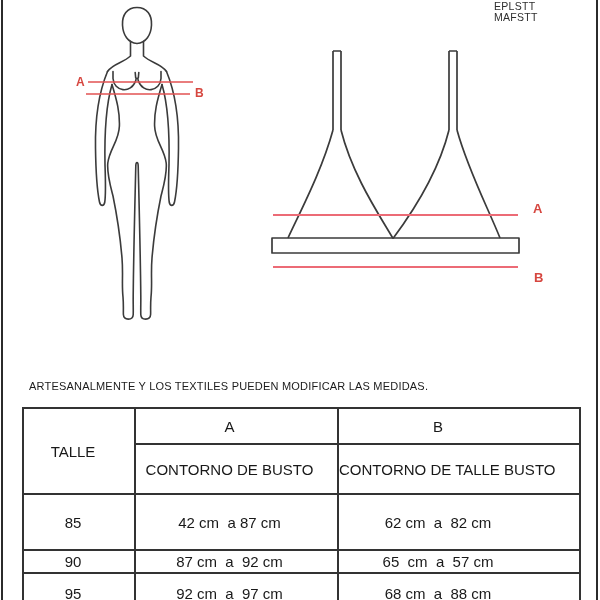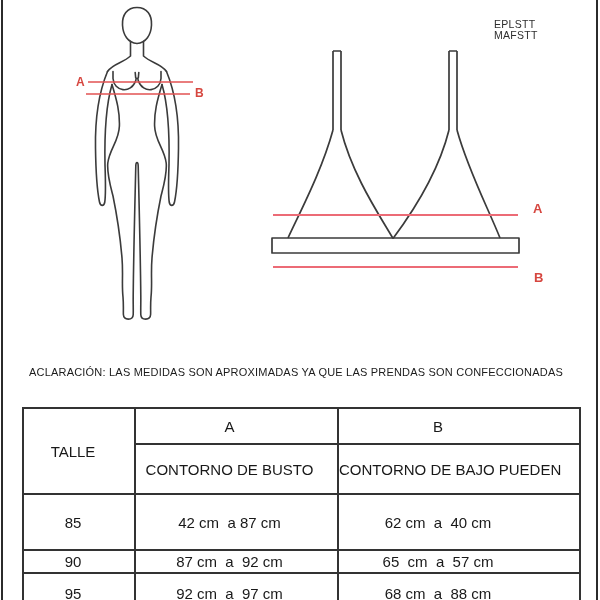--- a/index.html
+++ b/index.html
@@ -4,21 +4,21 @@
 <style>
   html,body{margin:0;padding:0;background:#ffffff;}
   #canvas{
     position:relative;width:600px;height:600px;background:#ffffff;
     overflow:hidden;font-family:"Liberation Sans",sans-serif;color:#1e1e1e;
   }
   .edge{position:absolute;top:0;bottom:0;width:2px;background:#2b2b2b;}
   #edge-left{left:1px;}
   #edge-right{left:596px;}
   #codes{
-    position:absolute;left:494px;top:19px;font-size:10.5px;line-height:11px;
+    position:absolute;left:494px;top:1px;font-size:10.5px;line-height:11px;
     color:#2e2e2e;letter-spacing:0.3px;white-space:pre;
   }
   #art{position:absolute;left:0;top:0;}
   .red-label{
     position:absolute;color:#d6463f;font-weight:bold;line-height:1;
   }
   #body-label-a{left:76px;top:76px;font-size:12px;}
   #body-label-b{left:195px;top:87px;font-size:12px;}
   #bra-label-a{left:533px;top:202px;font-size:13px;}
   #bra-label-b{left:534px;top:271px;font-size:13px;}
@@ -105,42 +105,42 @@
       <path d="M273,215 L518,215"></path>
       <path d="M273,267 L518,267"></path>
     </g>
   </svg>
 
   <span id="body-label-a" class="red-label">A</span>
   <span id="body-label-b" class="red-label">B</span>
   <span id="bra-label-a" class="red-label">A</span>
   <span id="bra-label-b" class="red-label">B</span>
 
-  <div id="disclaimer"><span>ACLARACIÓN: LAS MEDIDAS SON APROXIMADAS YA QUE LAS PRENDAS SON CONFECCIONADAS</span><br></div>
+  <div id="disclaimer"><br><span>ARTESANALMENTE Y LOS TEXTILES PUEDEN MODIFICAR LAS MEDIDAS.</span></div>
 
   <table id="size-table">
     <colgroup>
       <col style="width:112px">
         <col style="width:203px">
         <col style="width:242px">
     </colgroup>
     <tbody>
       <tr class="h1">
         <td class="col-talle" rowspan="2">TALLE</td>
         <td class="col-a">A</td>
         <td class="col-b">B</td>
       </tr>
       <tr class="h2">
         <td class="col-a">CONTORNO DE BUSTO</td>
-        <td class="col-b">CONTORNO DE BAJO PUEDEN</td>
+        <td class="col-b">CONTORNO DE TALLE BUSTO</td>
       </tr>
       <tr class="r1">
         <td class="col-talle">85</td>
         <td class="col-a">42 cm  a 87 cm</td>
-        <td class="col-b">62 cm  a  40 cm</td>
+        <td class="col-b">62 cm  a  82 cm</td>
       </tr>
       <tr class="r2">
         <td class="col-talle">90</td>
         <td class="col-a">87 cm  a  92 cm</td>
         <td class="col-b">65  cm  a  57 cm</td>
       </tr>
       <tr class="r3">
         <td class="col-talle">95</td>
         <td class="col-a">92 cm  a  97 cm</td>
         <td class="col-b">68 cm  a  88 cm</td>

